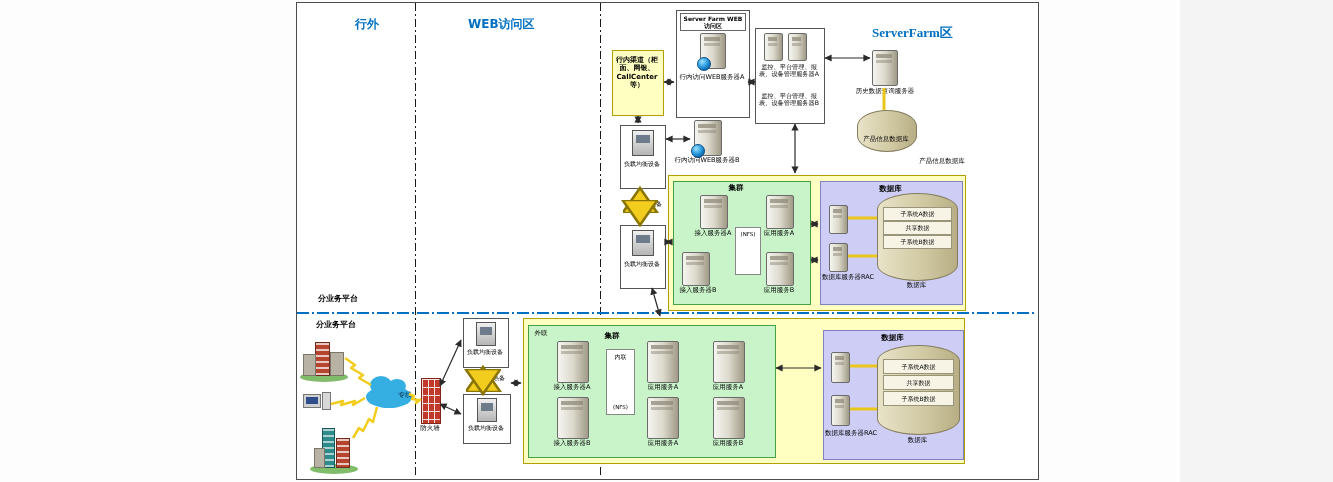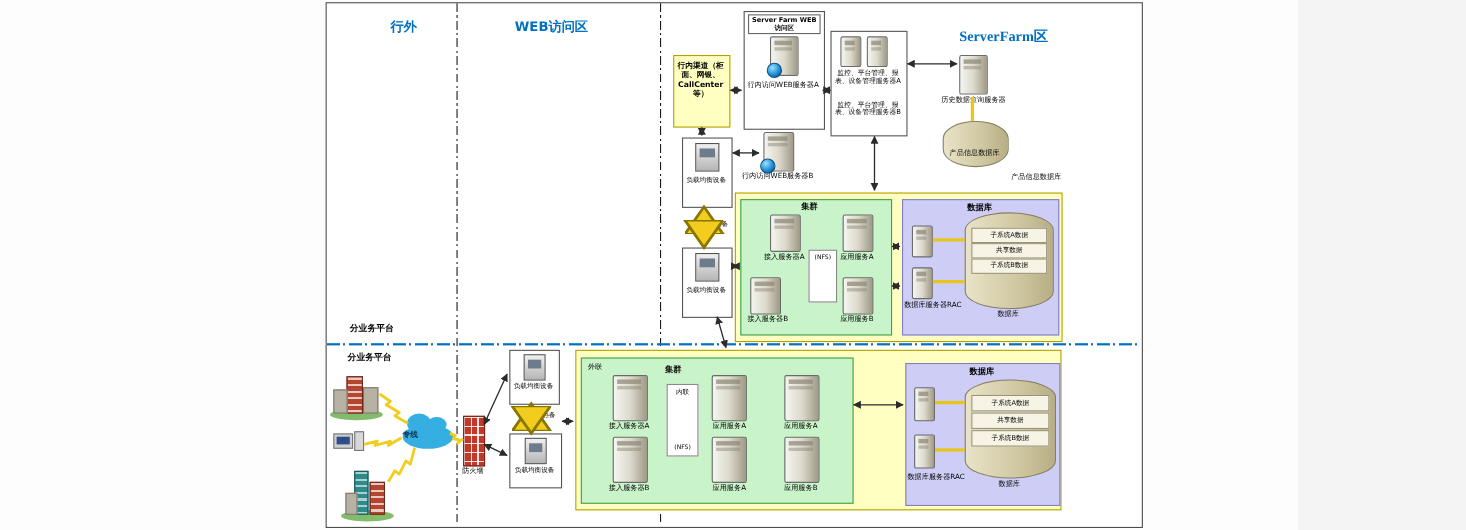--- a/index.html
+++ b/index.html
@@ -32,22 +32,22 @@
   .cyl { border:1px solid #857e5e; border-radius:50% / 16px;
          background:linear-gradient(to right,#e9e3c8,#cfc7a0 60%,#b7ae85); }
   .band { background:#f7f4e6; border:1px solid #9a947a; font-size:6px; text-align:center; color:#000; }
   .fw { background:#c0392b; border:1px solid #7e2418;
         background-image:repeating-linear-gradient(to bottom,rgba(255,255,255,.85) 0 1px,transparent 1px 8px),
                          repeating-linear-gradient(to right,rgba(255,255,255,.85) 0 1px,transparent 1px 6px); }
   .cloud { background:#35aee2; border-radius:50%; }
   .cloud::before,.cloud::after { content:""; position:absolute; background:#35aee2; border-radius:50%; }
   .cloud::before { width:22px; height:18px; left:4px; top:-10px; }
   .cloud::after  { width:18px; height:14px; right:6px; top:-7px; }
-  .cloud span { position:absolute; left:0; right:0; top:4px; text-align:left;
-                font-size:7px; font-weight:bold; color:#08324d; }
+  .cloud span { position:absolute; left:0; right:0; top:4px; text-align:right;
+                font-size:7px; font-weight:normal; color:#08324d; }
   .bld-red  { background:#b5452f; border:1px solid #6e2a1c;
               background-image:repeating-linear-gradient(to bottom,rgba(255,255,255,.7) 0 2px,transparent 2px 6px); }
   .bld-teal { background:#2e8b8b; border:1px solid #1d5858;
               background-image:repeating-linear-gradient(to bottom,rgba(255,255,255,.6) 0 2px,transparent 2px 6px); }
   .bld-gray { background:#b8b2a5; border:1px solid #7d7769; }
   .grass { background:#57a639; border-radius:50%; opacity:.75; }
   .mon { background:#cfcfcf; border:1px solid #777; }
   .mon::before { content:""; position:absolute; left:2px; top:2px; right:2px; bottom:3px; background:#2f4d8a; }
   .tower { background:#d8d8d8; border:1px solid #777; }
   .nfsbox { border:1px solid #888; background:#fff; display:flex; flex-direction:column;

